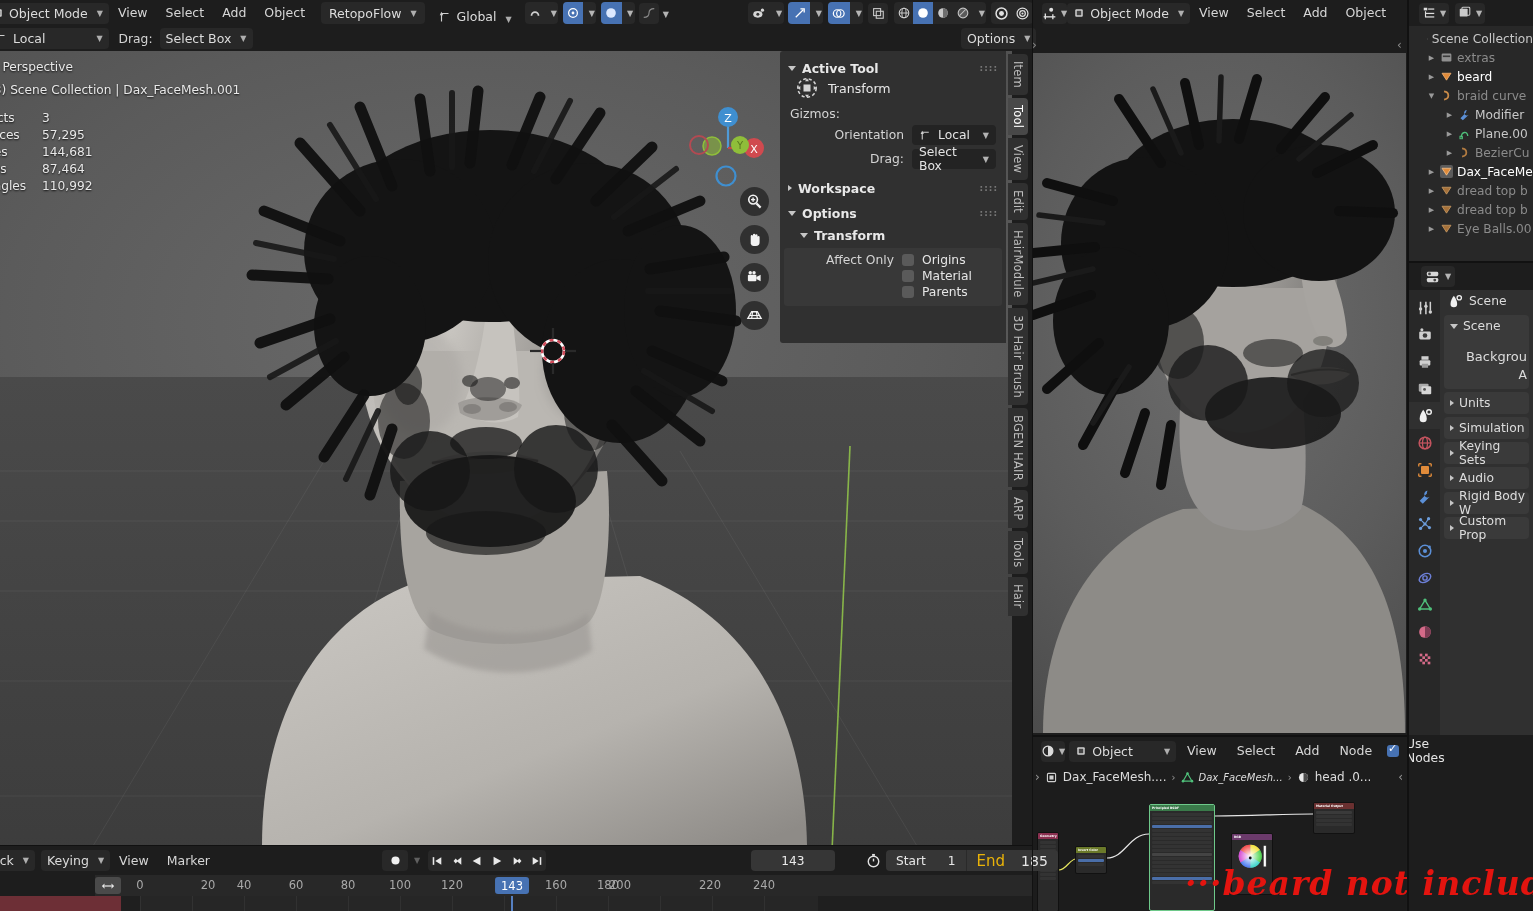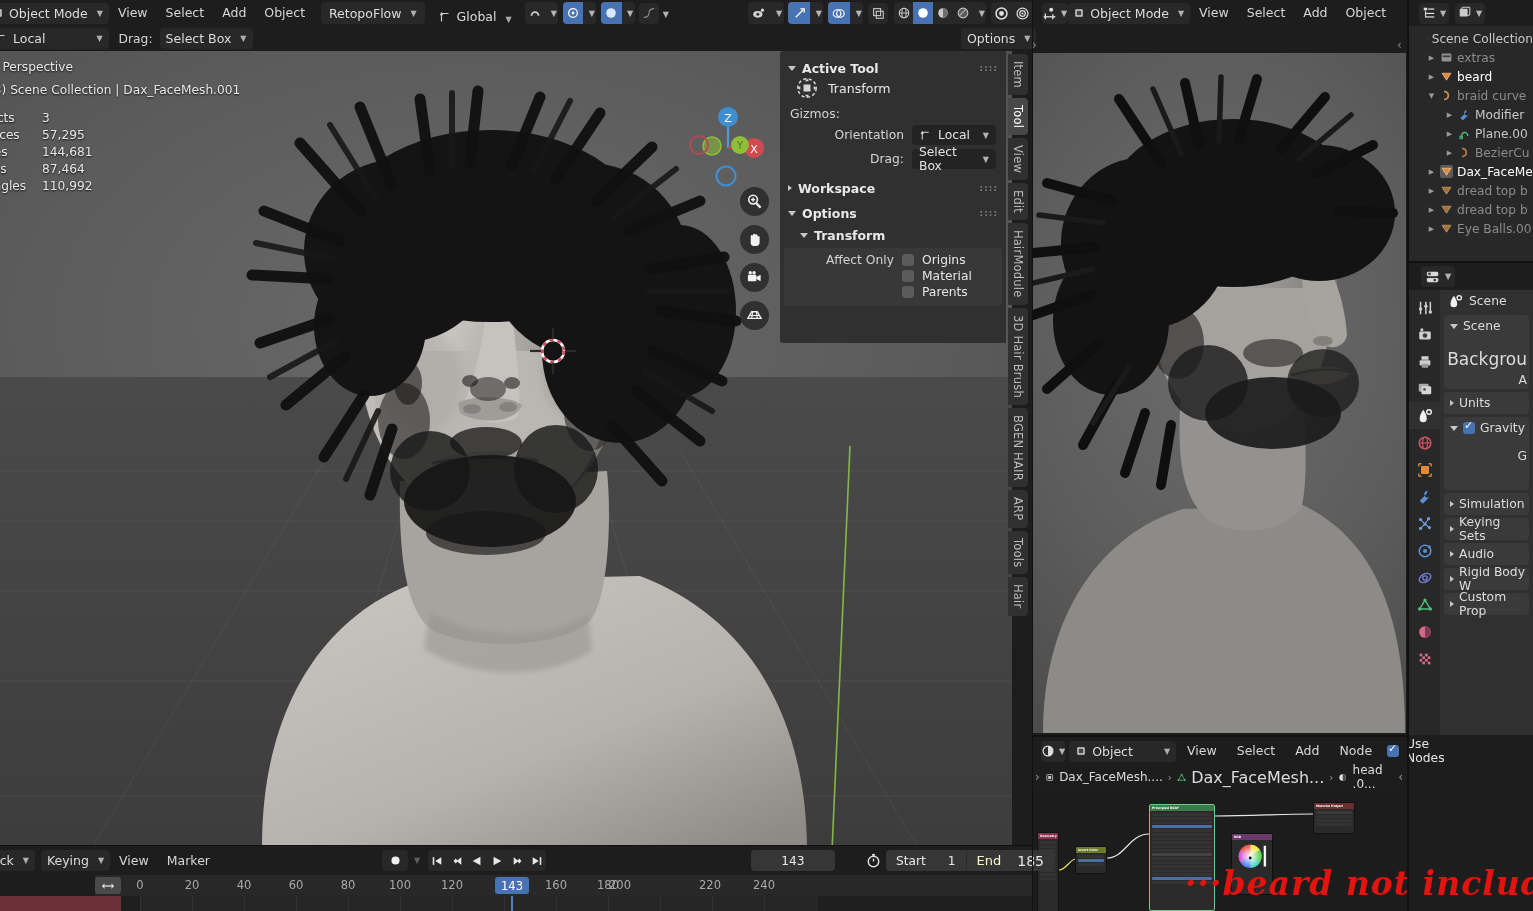--- a/index.html
+++ b/index.html
@@ -943,36 +943,28 @@
           <path d="M7 2 C4.5 5 3 9 3 12 a4 4 0 0 0 8 0 C11 9 9.5 5 7 2 Z" fill="#f0f0f0"></path>
           <circle cx="13.5" cy="4.5" r="2.6" fill="none" stroke="#f0f0f0" stroke-width="1.6"></circle>
         </svg>
       <span>Scene</span>
     </div>
     <div class="pbox" style="height:74px;">
       <div class="prow" style="padding-left:6px;gap:5px;">
         <span class="tri down"></span>
         <span>Scene</span>
       </div>
-      <div style="text-align:right;padding-right:2px;color:#dcdcdc;font-size:17px;margin-top:12px;">Backgrou</div>
+      <div style="text-align:right;padding-right:2px;color:#dcdcdc;font-size:13px;margin-top:12px;">Backgrou</div>
       <div style="text-align:right;padding-right:2px;color:#dcdcdc;font-size:12.3px;margin-top:4px;">A</div>
     </div>
     <div class="pbox" style="height:22px;">
       <div class="prow" style="padding-left:6px;gap:5px;">
         <span class="tri"></span>
         <span>Units</span>
       </div>
-    </div>
-    <div class="pbox" style="height:73px;">
-      <div class="prow" style="padding-left:6px;gap:5px;">
-        <span class="tri down"></span>
-        <span class="cbx checked"></span>
-        <span>Gravity</span>
-      </div>
-      <div style="text-align:right;padding-right:2px;color:#dcdcdc;font-size:12.3px;margin-top:10px;">G</div>
     </div>
     <div class="pbox" style="height:22px;">
       <div class="prow" style="padding-left:6px;gap:5px;">
         <span class="tri"></span>
         <span>Simulation</span>
       </div>
     </div>
     <div class="pbox" style="height:22px;">
       <div class="prow" style="padding-left:6px;gap:5px;">
         <span class="tri"></span>
@@ -1033,21 +1025,21 @@
         <rect x="5.5" y="5.5" width="5" height="5" fill="#d0d0d0"></rect>
       </svg>
     <span style="font-size:12px;color:#dcdcdc;">Dax_FaceMesh....</span>
     <span style="color:#9a9a9a;font-size:10px;">›</span>
     <svg width="13" height="13" viewBox="0 0 16 16">
         <path d="M8 3 L13.5 12.5 L2.5 12.5 Z" fill="none" stroke="#4fbf7a" stroke-width="1.4"></path>
         <circle cx="8" cy="3" r="1.6" fill="#4fbf7a"></circle>
         <circle cx="13.5" cy="12.5" r="1.6" fill="#4fbf7a"></circle>
         <circle cx="2.5" cy="12.5" r="1.6" fill="#4fbf7a"></circle>
       </svg>
-    <span style="font-size:16px;color:#dcdcdc;">Dax_FaceMesh...</span>
+    <span style="font-size:10px;color:#dcdcdc;font-style:italic;">Dax_FaceMesh...</span>
     <span style="color:#9a9a9a;font-size:10px;">›</span>
     <svg width="13" height="13" viewBox="0 0 16 16">
         <circle cx="8" cy="8" r="5.6" fill="#e8e8e8"></circle>
         <path d="M8 2.4 A5.6 5.6 0 0 1 8 13.6 Z" fill="#4a4a4a"></path>
       </svg>
     <span style="font-size:12px;color:#dcdcdc;">head .0...</span>
     <span style="color:#9a9a9a;font-size:12px;margin-left:auto;padding-right:3px;">‹</span>
   </div>
   <div id="node-canvas" style="top:52px">
     <svg width="373" height="121" style="position:absolute;left:0;top:0">
@@ -1208,37 +1200,37 @@
             <line x1="8" y1="9" x2="8" y2="6" stroke="#e0e0e0" stroke-width="1.5"></line>
             <rect x="6.5" y="1" width="3" height="2" fill="#e0e0e0"></rect>
           </svg>
       </div>
       <div style="display:flex;align-items:center;background:#363636;border-radius:4px 0 0 4px;height:21px;padding:0 10px;gap:22px;">
         <span style="font-size:12.2px;color:#e6e6e6">Start</span>
         <span style="font-size:12.2px;color:#e6e6e6">1</span>
       </div>
       <div style="width:1px;height:21px;background:#2a2a2a;"></div>
       <div style="display:flex;align-items:center;background:#363636;border-radius:0 4px 4px 0;height:21px;padding:0 10px;gap:16px;">
-        <span style="font-size:13px;color:#fef9c3">End</span>
+        <span style="font-size:15px;color:#eab308">End</span>
         <span style="font-size:14px;color:#e6e6e6">185</span>
       </div>
     </div>
   </div>
 
   <div id="tl-ruler">
     <div style="position:absolute;left:0;top:0;width:95px;height:21px;background:#1d1d1d;"></div>
     <div style="position:absolute;left:95px;top:2px;width:26px;height:17px;background:#4a4a4a;border-radius:3px;display:flex;align-items:center;justify-content:center;">
       <svg width="14" height="10" viewBox="0 0 16 10">
           <path d="M1 5 L4 2 L4 8 Z" fill="#e8e8e8"></path>
           <path d="M15 5 L12 2 L12 8 Z" fill="#e8e8e8"></path>
           <line x1="4" y1="5" x2="12" y2="5" stroke="#e8e8e8" stroke-width="1.4"></line>
         </svg>
     </div>
     <div class="tick" style="left:140px">0</div>
-    <div class="tick" style="left:192px">20</div>
+    <div class="tick" style="left:208px">20</div>
     <div class="tick" style="left:244px">40</div>
     <div class="tick" style="left:296px">60</div>
     <div class="tick" style="left:348px">80</div>
     <div class="tick" style="left:400px">100</div>
     <div class="tick" style="left:452px">120</div>
     <div class="tick" style="left:556px">160</div>
     <div class="tick" style="left:608px">180</div>
     <div class="tick" style="left:620px">200</div>
     <div class="tick" style="left:710px">220</div>
     <div class="tick" style="left:764px">240</div>

